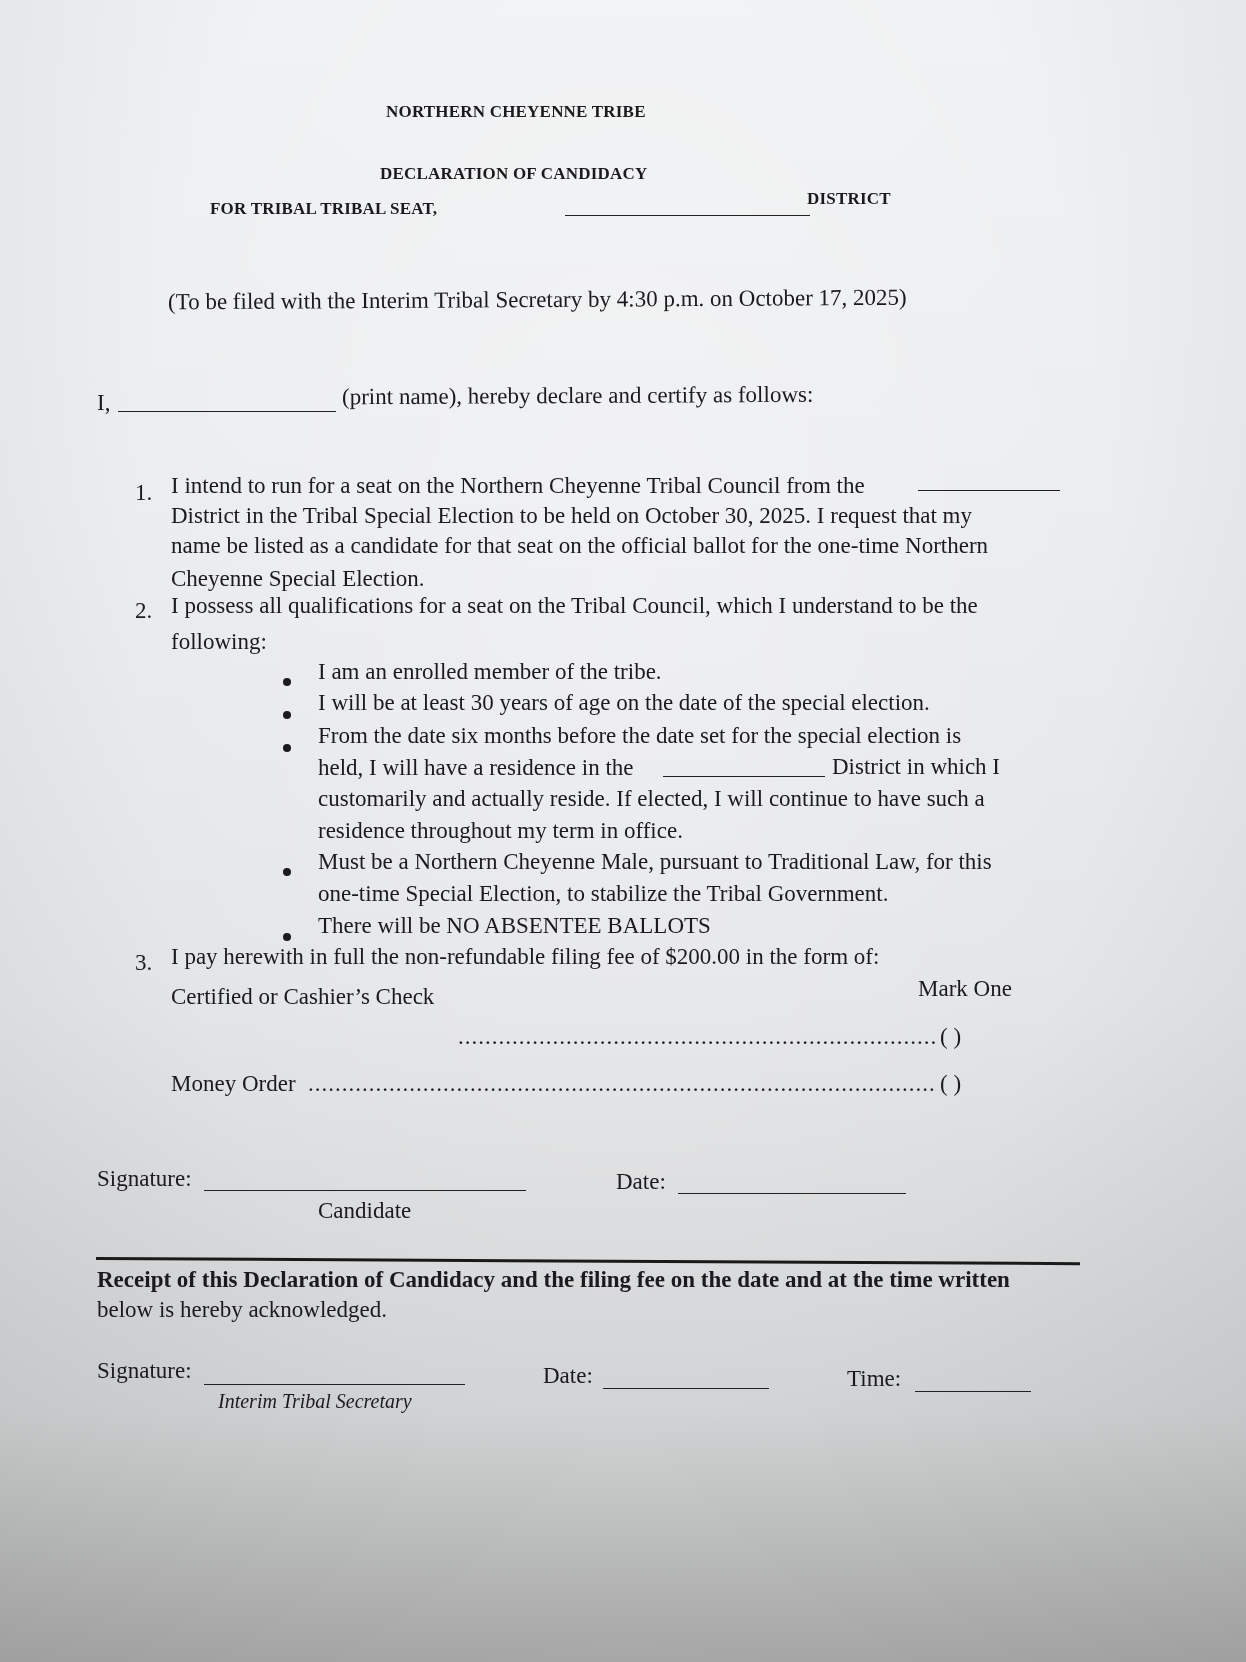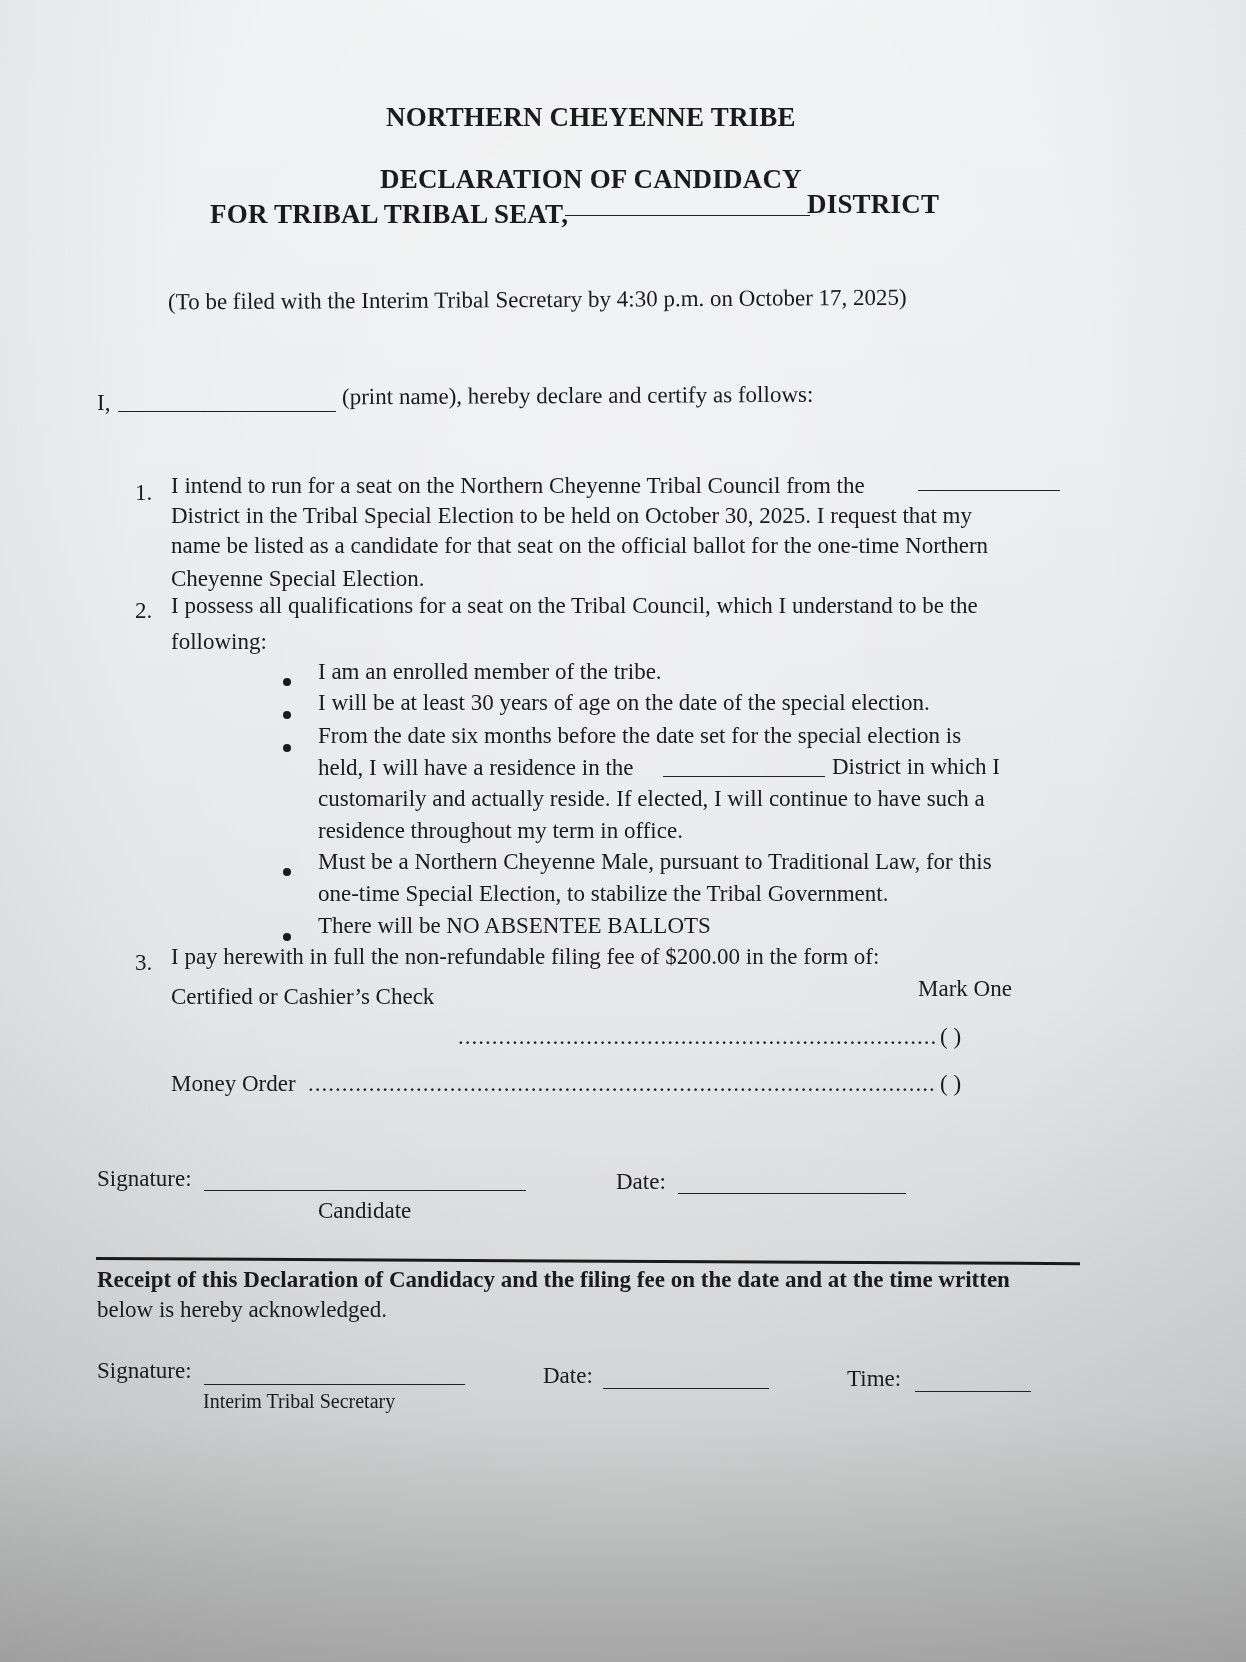--- a/index.html
+++ b/index.html
@@ -7,21 +7,21 @@
       width: 1246px; height: 1662px; overflow: hidden; position: relative;
       background: linear-gradient(180deg, #f1f2f3 0%, #ecedef 30%, #e4e5e7 60%, #d2d3d4 85%, #a9aaa9 100%);
       font-family: "Liberation Serif", "DejaVu Serif", serif;
       color: #1b1b1d;
     }
     .vignette {
       position: absolute; inset: 0; pointer-events: none;
       background: radial-gradient(ellipse at 50% 35%, rgba(255,255,255,0.25) 0%, rgba(255,255,255,0) 55%, rgba(80,80,80,0.12) 100%);
     }
     .abs { position: absolute; white-space: nowrap; }
-    .title { font-weight: bold; font-size: 27px; letter-spacing: 0.2px; }
+    .title { font-weight: bold; font-size: 17px; letter-spacing: 0.2px; }
     .txt { font-size: 23px; }
     .line { position: absolute; border-bottom: 1.5px solid #222; height: 0; }
     .dots { font-size: 23px; letter-spacing: 1px; }
     .bullet {
       position: absolute; width: 8px; height: 8px; border-radius: 50%; background: #1b1b1d;
     }
     .rule { position: absolute; height: 3px; background: #1a1a1a; transform: rotate(0.3deg); transform-origin: left; }
     .small { font-size: 20px; }
   </style>
 </head>
@@ -91,19 +91,19 @@
 <div class="abs txt" style="left:616px; top:1169px;">Date:</div>
 <div class="line" style="left:678px; top:1193px; width:228px;"></div>
 
 <div class="rule" style="left:96px; top:1257px; width:984px;"></div>
 
 <div class="abs txt" style="left:97px; top:1267px;font-weight:bold;">Receipt of this Declaration of Candidacy and the filing fee on the date and at the time written</div>
 <div class="abs txt" style="left:97px; top:1297px;">below is hereby acknowledged.</div>
 
 <div class="abs txt" style="left:97px; top:1358px;">Signature:</div>
 <div class="line" style="left:204px; top:1384px; width:261px;"></div>
-<div class="abs small" style="left:203px; top:1390px;">Interim Tribal Secretary</div>
+<div class="abs small" style="left:218px; top:1390px;font-style:italic;">Interim Tribal Secretary</div>
 
 <div class="abs txt" style="left:543px; top:1363px;">Date:</div>
 <div class="line" style="left:603px; top:1388px; width:166px;"></div>
 
 <div class="abs txt" style="left:847px; top:1366px;">Time:</div>
 <div class="line" style="left:915px; top:1391px; width:116px;"></div>
 
 </body></html>

